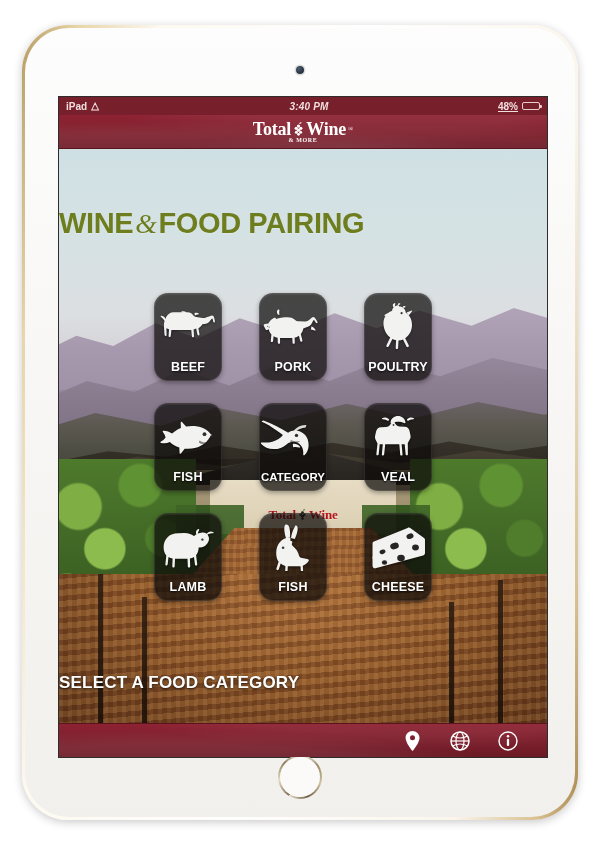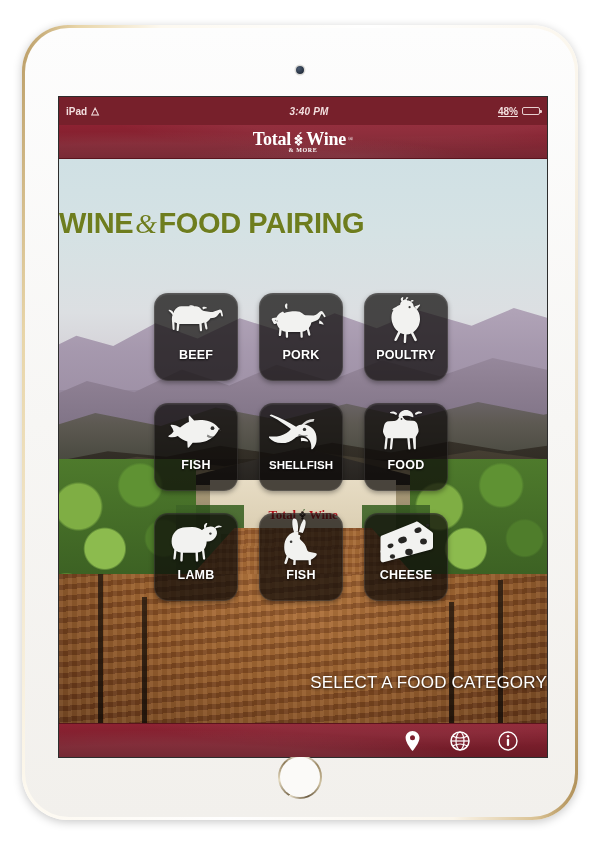--- a/index.html
+++ b/index.html
@@ -53,21 +53,21 @@
     left: 33px; top: 68px;
     width: 490px; height: 662px;
     background: #0d0d0d;
     overflow: hidden;
     border: 1px solid #2d2d2d;
   }
 
   
   #status-bar {
     position: relative;
-    height: 28px;
+    height: 18px;
     background: #77202b;
     color: #f2dede;
     font-size: 10px;
     font-weight: bold;
     display: flex; align-items: center;
     padding: 0 7px;
     z-index: 6;
   }
   .sb-left { display:flex; align-items:center; gap:4px; }
   .sb-center {
@@ -246,47 +246,47 @@
 
   #tile-grid {
     position:absolute; top:144px; left:50%; transform:translateX(-50%);
     display:grid;
     grid-template-columns: repeat(3, 88px);
     grid-template-rows: repeat(3, 88px);
     column-gap: 17px;
     row-gap: 22px;
   }
   .tile {
-    width:84px; height:88px;
+    width:68px; height:88px;
     border-radius:14px;
     background: rgba(12,10,9,.72);
     border: 1px solid rgba(255,255,255,.10);
     box-shadow: 0 2px 5px rgba(0,0,0,.35), inset 0 1px 0 rgba(255,255,255,.06);
     display:flex; flex-direction:column; align-items:center; justify-content:flex-end;
-    padding-bottom:19px;
+    padding-bottom:7px;
     cursor:pointer;
     position:relative;
   }
   .tile-icon {
     flex:1; display:flex; align-items:center; justify-content:center;
     width:100%;
   }
   .tile-icon svg { display:block; filter: drop-shadow(0 1px 1px rgba(0,0,0,.45)); }
   .tile-label {
     font-size:12.5px; font-weight:bold; color:#ffffff;
     letter-spacing:.2px;
     text-shadow: 0 1px 2px rgba(0,0,0,.8);
     line-height:1;
   }
   .tile-label.small { font-size:11.5px; letter-spacing:0; }
 
   #select-prompt {
     position:absolute; left:0; right:0; top:524px;
-    text-align:right;
-    font-size:17px; font-weight:normal; color:#ffffff;
+    text-align:left;
+    font-size:17px; font-weight:bold; color:#ffffff;
     letter-spacing:.2px;
     text-shadow: 0 1px 3px rgba(0,0,0,.75);
   }
 
   
   #toolbar {
     position:absolute; left:0; right:0; bottom:0; height:34px;
     background:
       radial-gradient(ellipse at 22% 140%, rgba(255,255,255,.07) 0 40%, rgba(0,0,0,0) 62%),
       radial-gradient(ellipse at 72% -30%, rgba(255,255,255,.05) 0 34%, rgba(0,0,0,0) 58%),
@@ -455,34 +455,34 @@
             <div class="tile">
               <div class="tile-icon">
                 <svg width="64" height="40" viewBox="0 0 64 40">
                   <path fill="#f2f2f0" d="M2.5 2.4C11.8 6 20 10.1 27.1 14.8c1.9-1.6 4.2-2.4 6.9-2.4 4.2 0 7.6 1.6 10.2 4.7 2.3 2.8 3.4 6.1 3.4 9.9 0 4.1-1.3 7.4-3.9 9.9-.8.8-1.6.5-1.5-.6.3-3.4-.4-6.3-2.1-8.6-1.9-2.6-4.5-3.9-7.8-3.9-2.6 0-4.9.9-6.8 2.6-3.6 3.2-8 4.8-13.2 4.7-5-.1-9.1-1.9-12.2-5.3-.7-.8-.4-1.5.6-1.4 6.8.6 12.4-.6 16.8-3.5 1.7-1.1 3.2-2.5 4.4-4C13.7 11 7.4 6.3 1.3 3.9c-1-.4-.9-1.2 1.2-1.5z"></path>
                   <path fill="#f2f2f0" d="M31.8 25.9c2.8-.4 5.2.4 7.1 2.5.6.6.2 1.2-.6 1-2.2-.6-4.3-.7-6.2-.2z"></path>
                   <circle cx="35.5" cy="17.4" r="1.7" fill="#2e2e2c"></circle>
                   <path fill="#2e2e2c" d="M30 22.1c2.6 1.3 5.3 1.6 8 .9.8-.2 1.1.3.4.8-3.1 2.1-6.3 2-9.4-.3z" opacity=".5"></path>
                   <path fill="#f2f2f0" d="M44.8 9.5c-4.5.3-8 1.9-10.6 4.8l-1.8-1.2c2.7-3.7 6.7-5.7 12-6.1 1.1-.1 1.4.6.4 1.3z" opacity=".9"></path>
                 </svg>
               </div>
-              <div class="tile-label small">SHELLFISH</div>
+              <div class="tile-label small">CATEGORY</div>
             </div>
 
             <div class="tile">
               <div class="tile-icon">
                 <svg width="52" height="46" viewBox="0 0 52 46">
                   <path fill="#f2f2f0" d="M26 6.2c-3.5 0-6.1 1.4-7.7 4.2-.9 1.5-2.3 2.3-4.1 2.5l-5.3.4c-2.6.2-4.2 1.6-4.8 4.1l-1 4.4c-.3 1.3-.2 2.5.4 3.7l2 3.9-1.1 10.3c-.1 1 .2 1.5 1 1.6.8.1 1.2-.4 1.3-1.4l1-9.6h3.1l-.9 9.6c-.1 1 .2 1.5 1 1.6.8.1 1.2-.4 1.3-1.4l1-9.8h14.1l.9 9.9c.1 1 .5 1.4 1.3 1.4.8-.1 1.1-.6 1-1.6l-.9-9.7h3.1l.9 9.6c.1 1 .5 1.5 1.3 1.4.8-.1 1.1-.6 1-1.6L35.8 29l2.2-4c.6-1.1.8-2.3.5-3.6l-1-4.6c-.5-2.4-2.1-3.8-4.6-4l-5.3-.4c-1.8-.1-3.2-1-4.1-2.5-.3-.6-.7-1.1-1.1-1.5"></path>
                   <path fill="#f2f2f0" d="M26 2.1c-3.8 0-6.8 2.4-7.4 5.9-.2 1 .4 1.5 1.3 1.1 1.9-.9 4-1.3 6.1-1.3 2.1 0 4.2.4 6.1 1.3.9.4 1.5-.1 1.3-1.1-.6-3.5-3.6-5.9-7.4-5.9z"></path>
                   <path fill="#f2f2f0" d="M17.1 5.5c-2.1-1.9-4.3-2.4-6.6-1.4-.8.3-.7 1 .2 1.1 2.2.2 4.1.8 5.6 1.8zM34.9 5.5c2.1-1.9 4.3-2.4 6.6-1.4.8.3.7 1-.2 1.1-2.2.2-4.1.8-5.6 1.8z"></path>
                   <circle cx="21.5" cy="11" r=".9" fill="#3a3a38"></circle>
                   <circle cx="30.5" cy="11" r=".9" fill="#3a3a38"></circle>
                 </svg>
               </div>
-              <div class="tile-label">FOOD</div>
+              <div class="tile-label">VEAL</div>
             </div>
 
             <div class="tile">
               <div class="tile-icon">
                 <svg width="56" height="44" viewBox="0 0 56 44">
                   <path fill="#f2f2f0" d="M18 8.2c-4.2 0-7.6 1.2-10.2 3.7C5 14.6 3.6 18 3.6 22.2c0 3.3.9 6.1 2.7 8.4l-.9 8.3c-.1 1 .2 1.5 1 1.6.8.1 1.2-.4 1.3-1.4l.8-7c1.2.7 2.6 1.2 4.1 1.5l-.3 7.3c0 1 .4 1.5 1.2 1.5.8 0 1.1-.5 1.2-1.5l.3-7.1h12.5l.3 7.2c0 1 .4 1.5 1.2 1.5.8 0 1.2-.5 1.2-1.5l-.3-7.4c1.5-.3 2.9-.9 4.1-1.6l.9 7.2c.1 1 .5 1.4 1.3 1.3.8-.1 1.1-.6 1-1.6l-1.1-8.7c1.7-2.3 2.6-5.1 2.6-8.3 0-4.2-1.4-7.6-4.2-10.3-2.6-2.5-6-3.7-10.2-3.7z"></path>
                   <path fill="#f2f2f0" d="M41.2 7.8c3.2-.6 5.5.3 6.9 2.7 1.5 2.6 1.2 5.3-.8 8.1-2 2.8-4.8 4.1-8.3 3.9-3.2-.2-5.4-1.6-6.5-4.1-.9-2.1-.6-4.2.8-6.3 1.6-2.3 4.2-3.7 7.9-4.3z"></path>
                   <path fill="#f2f2f0" d="M46.8 8.6c2-2.1 4.2-2.6 6.5-1.4.8.4.6 1.1-.3 1.1-2.3 0-4.2.5-5.7 1.5zM36.5 9.8c-1.1-2.6-.5-4.6 1.7-5.7.8-.4 1.3.1.9.9-.9 1.7-1.4 3.3-1.4 4.8z"></path>
                   <circle cx="42.4" cy="14.6" r="1.2" fill="#3a3a38"></circle>
                 </svg>

